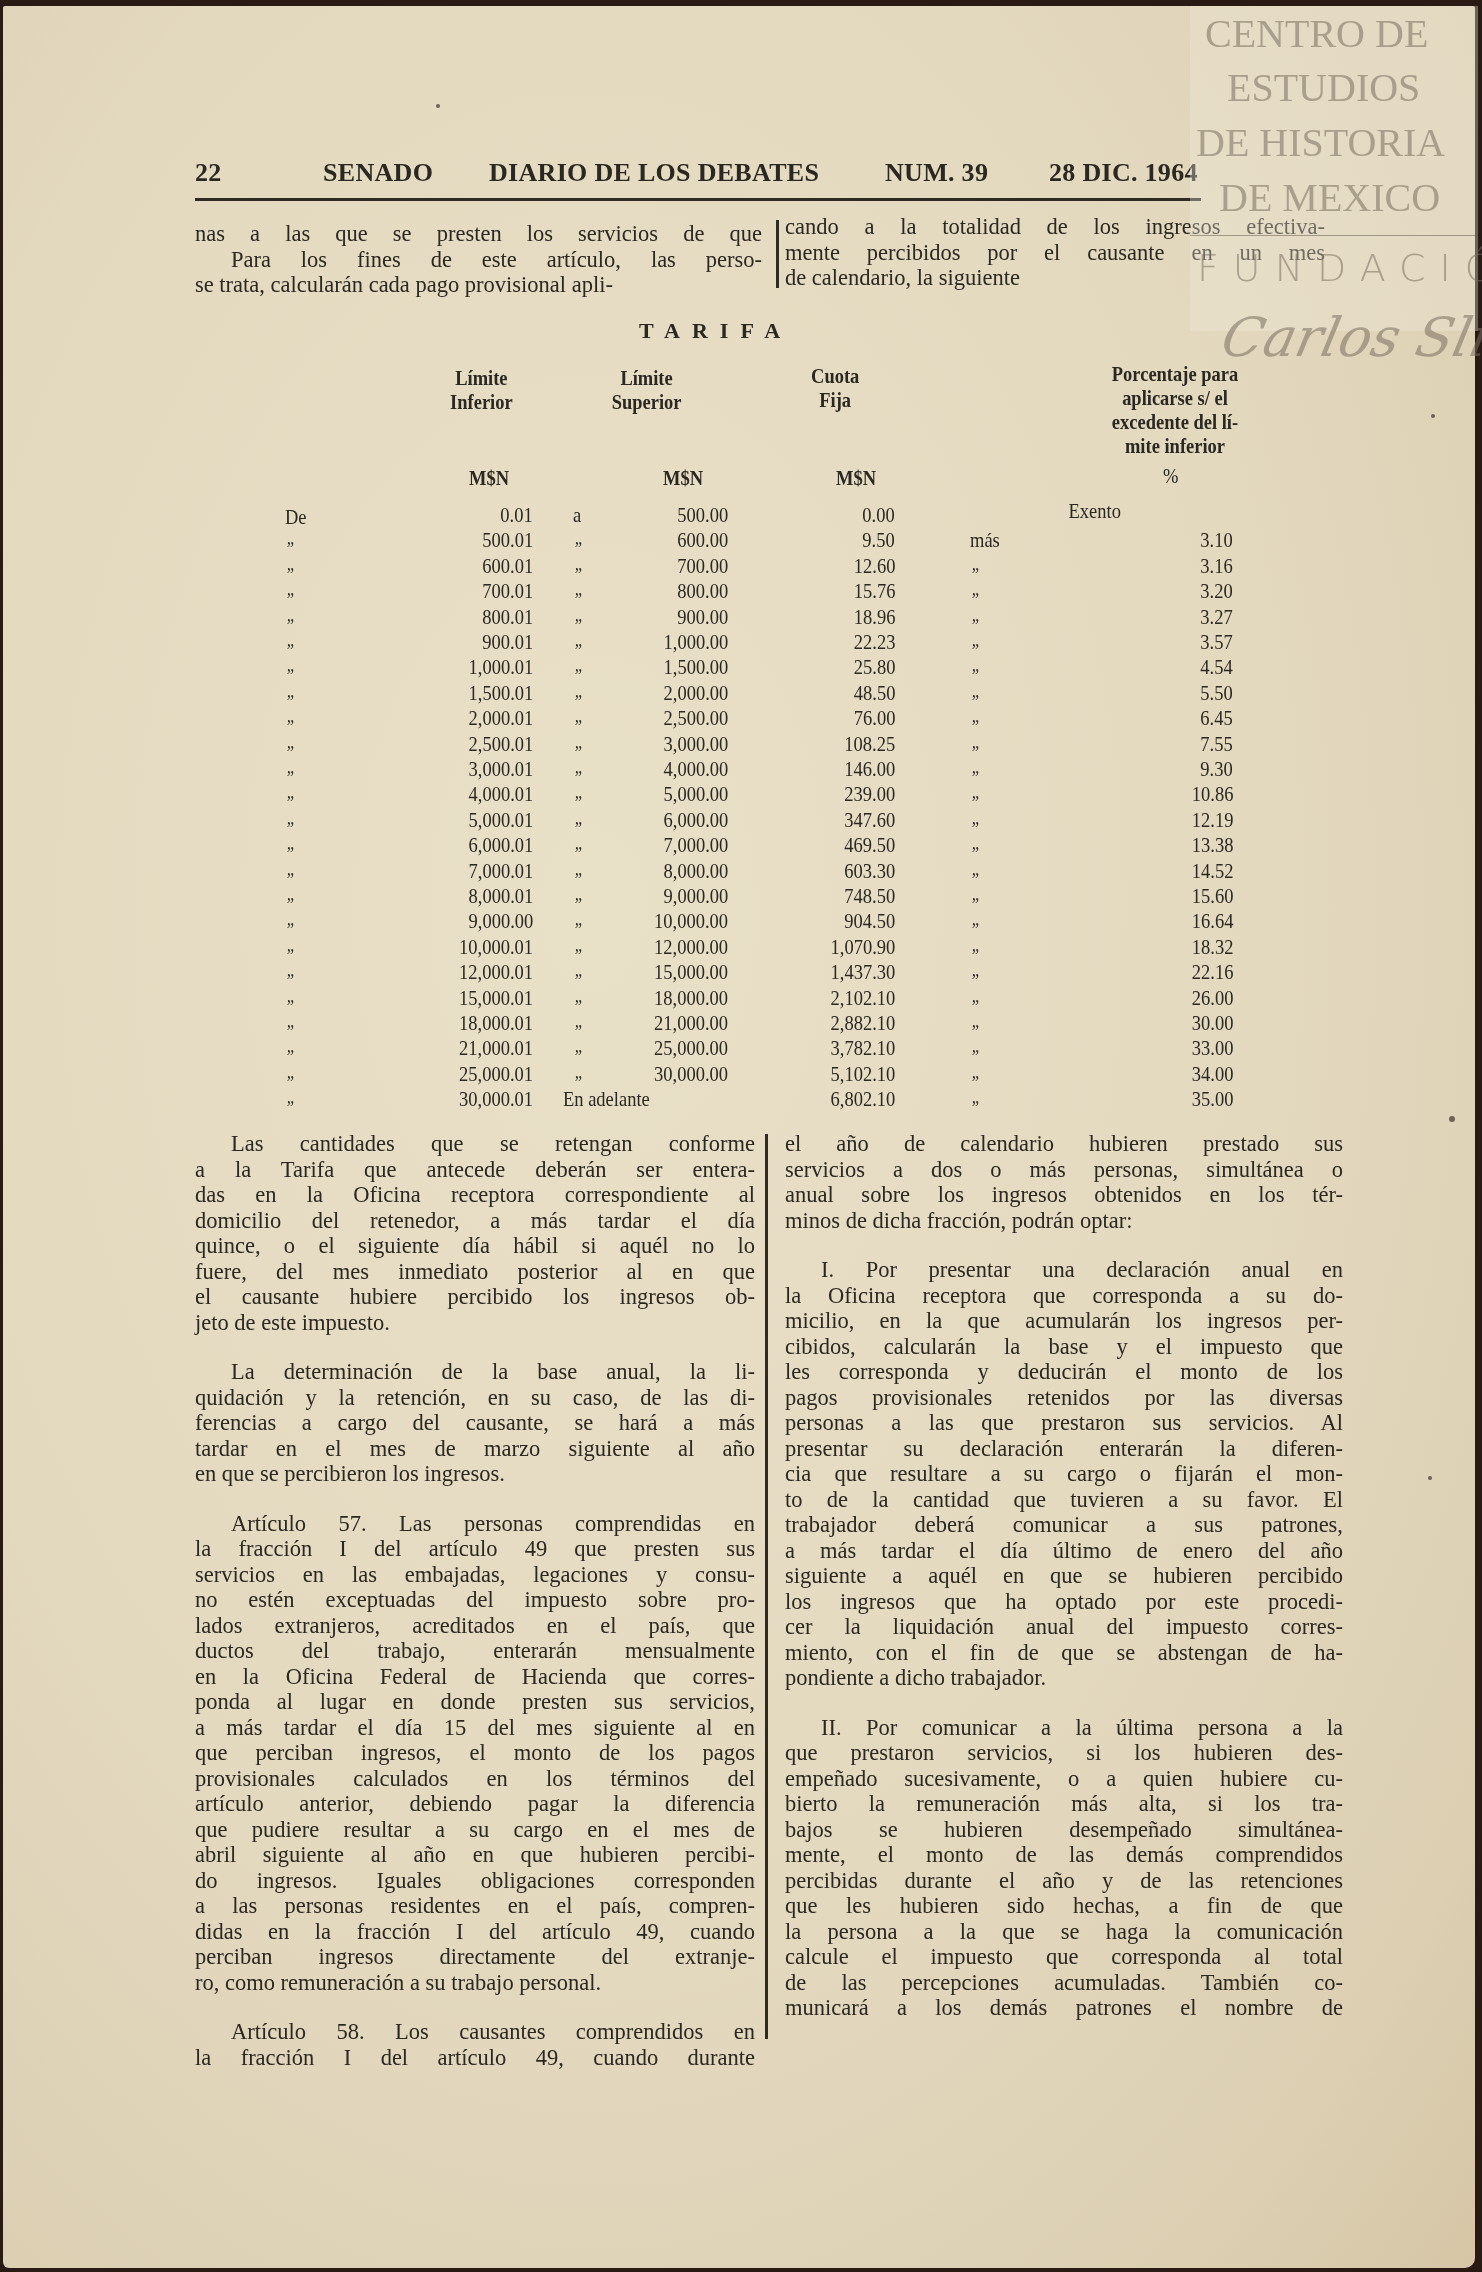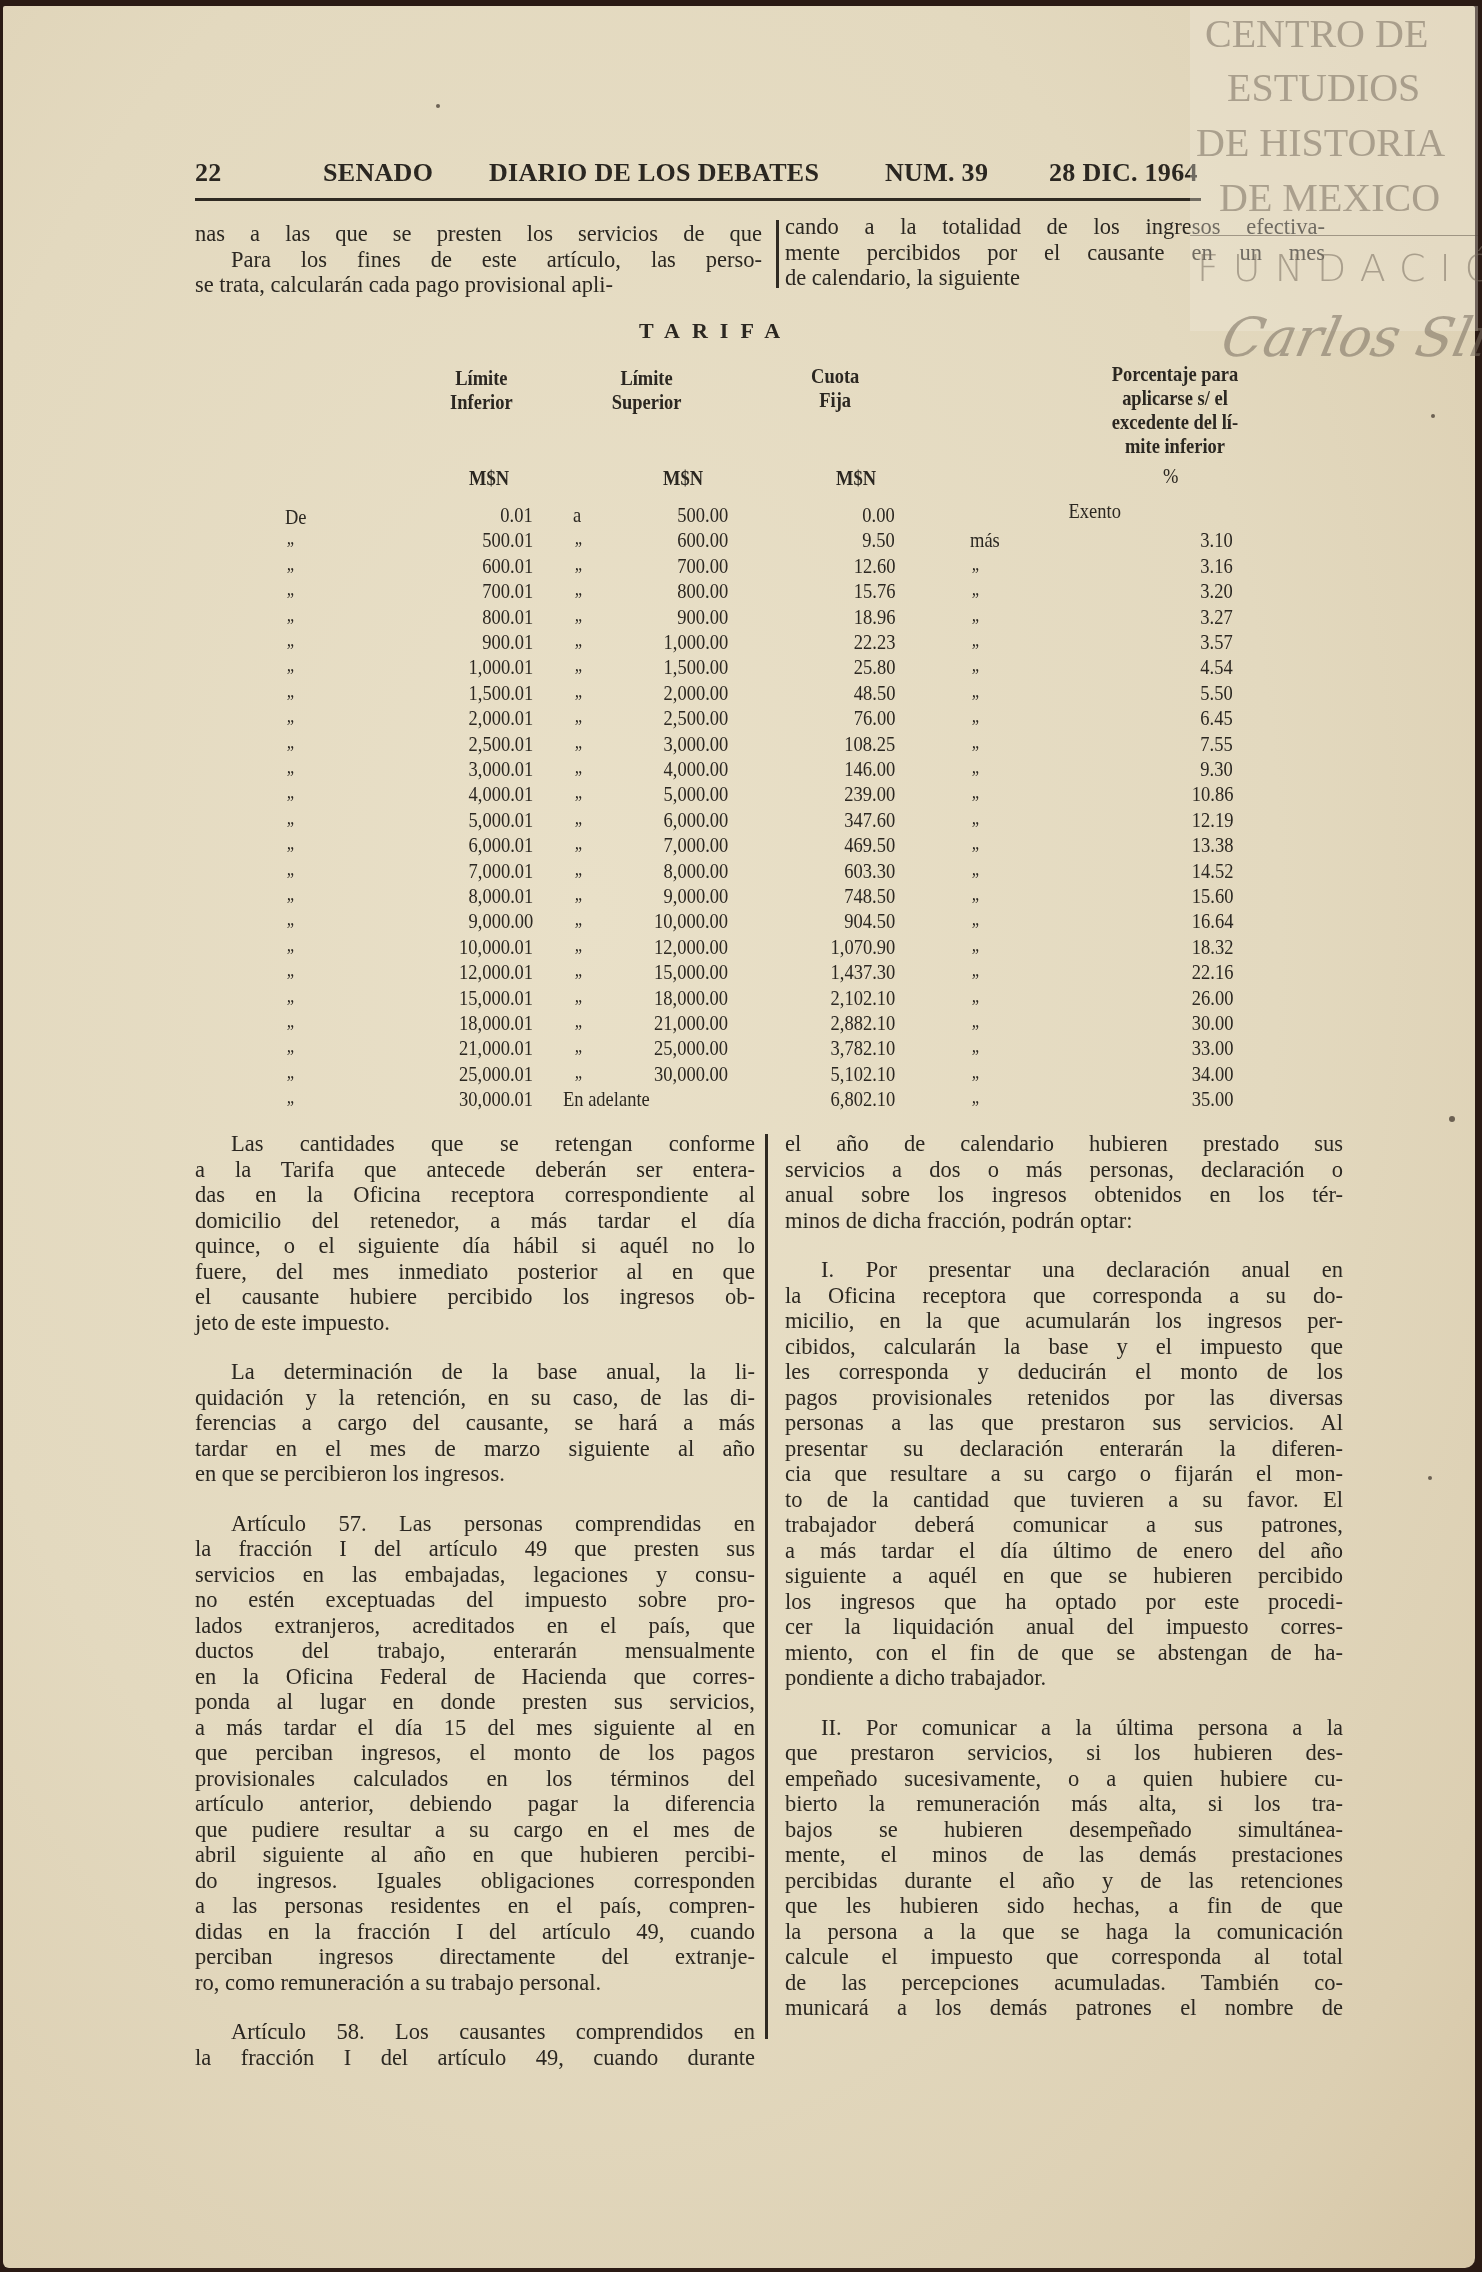--- a/index.html
+++ b/index.html
@@ -383,21 +383,21 @@
       </p>
       <p style="text-indent: 0px;">
         <span class="line indent">Artículo 58. Los causantes comprendidos en</span>
         <span class="line">la fracción I del artículo 49, cuando durante</span>
       </p>
     </div>
   <div class="col-rule" style="left:762px; top:1128px; height:905px;"></div>
   <div class="col" id="body-right" style="left:782px; top:1125px; width:558px;">
       <p style="text-indent: 0px;">
         <span class="line">el año de calendario hubieren prestado sus</span>
-        <span class="line">servicios a dos o más personas, declaración o</span>
+        <span class="line">servicios a dos o más personas, simultánea o</span>
         <span class="line">anual sobre los ingresos obtenidos en los tér-</span>
         <span class="line last">minos de dicha fracción, podrán optar:</span>
       </p>
       <p style="text-indent: 0px;">
         <span class="line indent">I. Por presentar una declaración anual en</span>
         <span class="line">la Oficina receptora que corresponda a su do-</span>
         <span class="line">micilio, en la que acumularán los ingresos per-</span>
         <span class="line">cibidos, calcularán la base y el impuesto que</span>
         <span class="line">les corresponda y deducirán el monto de los</span>
         <span class="line">pagos provisionales retenidos por las diversas</span>
@@ -412,21 +412,21 @@
         <span class="line">cer la liquidación anual del impuesto corres-</span>
         <span class="line">miento, con el fin de que se abstengan de ha-</span>
         <span class="line last">pondiente a dicho trabajador.</span>
       </p>
       <p style="text-indent: 0px;">
         <span class="line indent">II. Por comunicar a la última persona a la</span>
         <span class="line">que prestaron servicios, si los hubieren des-</span>
         <span class="line">empeñado sucesivamente, o a quien hubiere cu-</span>
         <span class="line">bierto la remuneración más alta, si los tra-</span>
         <span class="line">bajos se hubieren desempeñado simultánea-</span>
-        <span class="line">mente, el minos de las demás prestaciones</span>
+        <span class="line">mente, el monto de las demás comprendidos</span>
         <span class="line">percibidas durante el año y de las retenciones</span>
         <span class="line">que les hubieren sido hechas, a fin de que</span>
         <span class="line">la persona a la que se haga la comunicación</span>
         <span class="line">calcule el impuesto que corresponda al total</span>
         <span class="line">de las percepciones acumuladas. También co-</span>
         <span class="line">municará a los demás patrones el nombre de</span>
       </p>
     </div>
 
   <div class="wm-overlay"></div>

